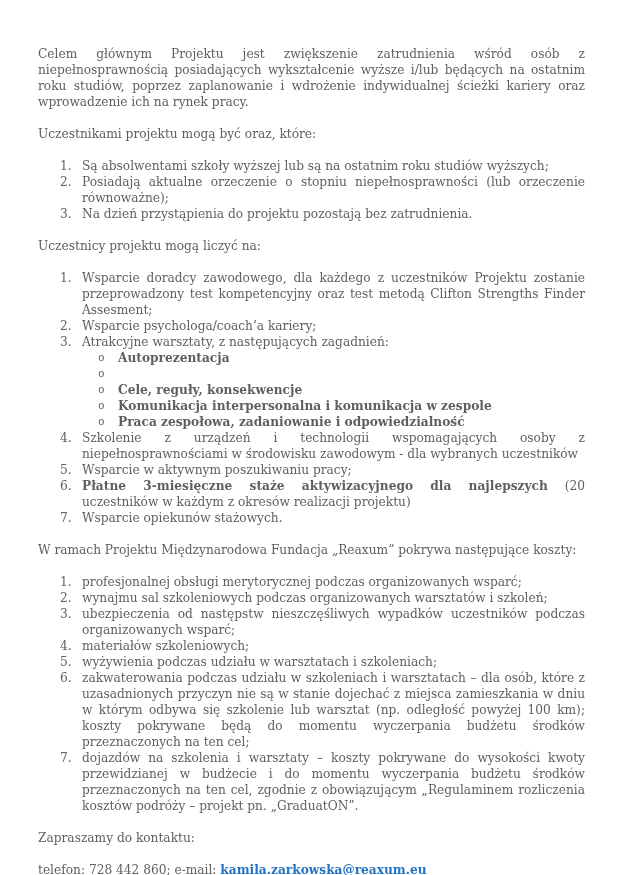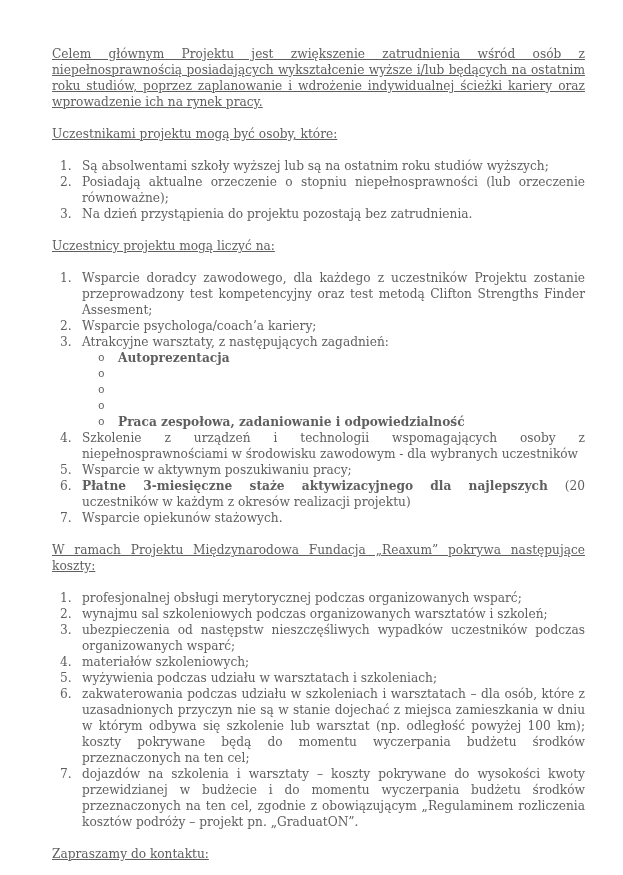--- a/index.html
+++ b/index.html
@@ -14,23 +14,22 @@
     font-family: "DejaVu Serif", "Liberation Serif", serif;
     font-size: 12.2px;
     line-height: 16px;
     color: #5f5f5f;
   }
   .page {
     padding: 46px 38px 0 38px;
     box-sizing: border-box;
   }
   .para {
-    margin: 0 0 16px 14px;
+    margin: 0 0 16px 0;
     text-align: justify;
-    text-decoration: underline;
   }
   .list {
     margin: 0 0 16px 0;
   }
   .li {
     display: flex;
   }
   .num {
     flex: 0 0 22px;
     margin-left: 22px;
@@ -70,21 +69,21 @@
     margin-left: 1px;
   }
 </style>
 </head>
 <body>
 
 <div class="page">
 
   <p class="para">Celem głównym Projektu jest zwiększenie zatrudnienia wśród osób z niepełnosprawnością posiadających wykształcenie wyższe i/lub będących na ostatnim roku studiów, poprzez zaplanowanie i wdrożenie indywidualnej ścieżki kariery oraz wprowadzenie ich na rynek pracy.</p>
 
-  <p class="para">Uczestnikami projektu mogą być osoby, które:</p>
+  <p class="para">Uczestnikami projektu mogą być oraz, które:</p>
 
   <div class="list">
     <div class="li">
       <span class="num">1.</span>
       <div class="li-body">Są absolwentami szkoły wyższej lub są na ostatnim roku studiów wyższych;</div>
     </div>
     <div class="li">
       <span class="num">2.</span>
       <div class="li-body">Posiadają aktualne orzeczenie o stopniu niepełnosprawności (lub orzeczenie równoważne);</div>
     </div>
@@ -111,23 +110,25 @@
         <span>Atrakcyjne warsztaty, z następujących zagadnień:</span>
         <div class="sub">
           <span class="sub-marker">o</span>
           <span class="sub-text">Autoprezentacja</span>
         </div>
         <div class="sub">
           <span class="sub-marker">o</span>
         </div>
         <div class="sub">
           <span class="sub-marker">o</span>
+          <span class="sub-text">Cele, reguły, konsekwencje</span>
         </div>
         <div class="sub">
           <span class="sub-marker">o</span>
+          <span class="sub-text">Komunikacja interpersonalna i komunikacja w zespole</span>
         </div>
         <div class="sub">
           <span class="sub-marker">o</span>
           <span class="sub-text">Praca zespołowa, zadaniowanie i odpowiedzialność</span>
         </div>
       </div>
     </div>
     <div class="li">
       <span class="num">4.</span>
       <div class="li-body">Szkolenie z urządzeń i technologii wspomagających osoby z niepełnosprawnościami w środowisku zawodowym - dla wybranych uczestników</div>

